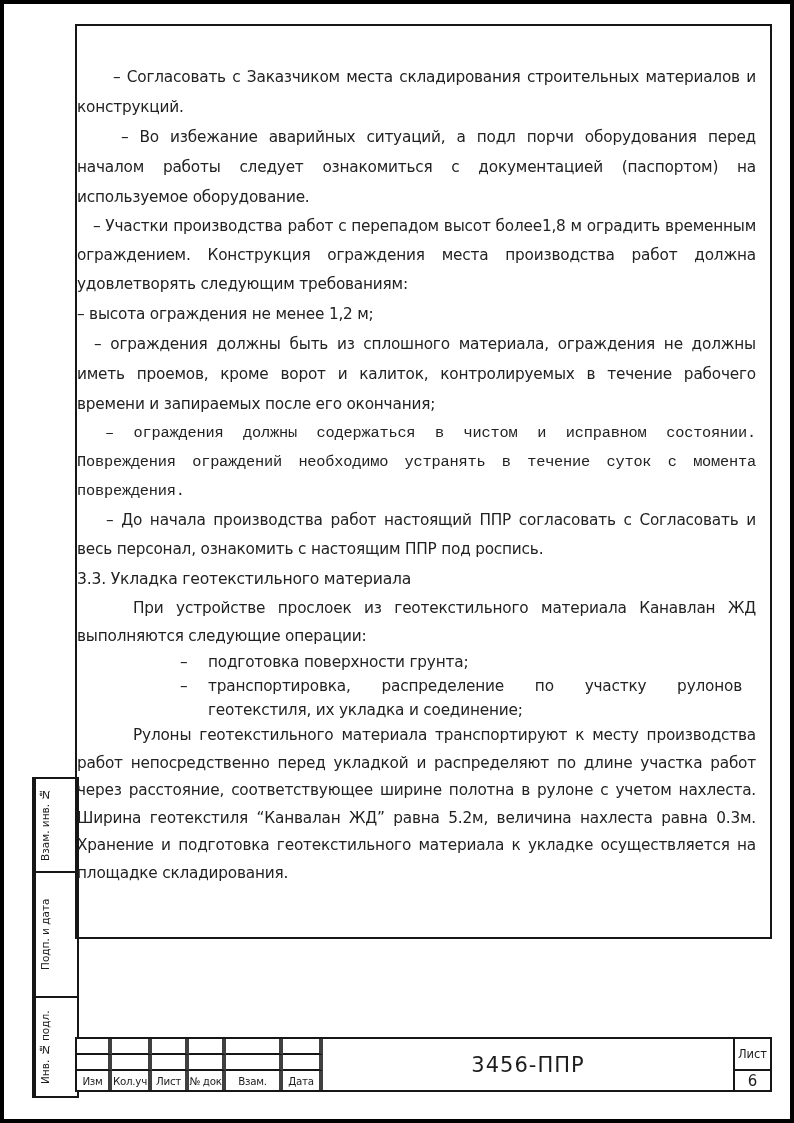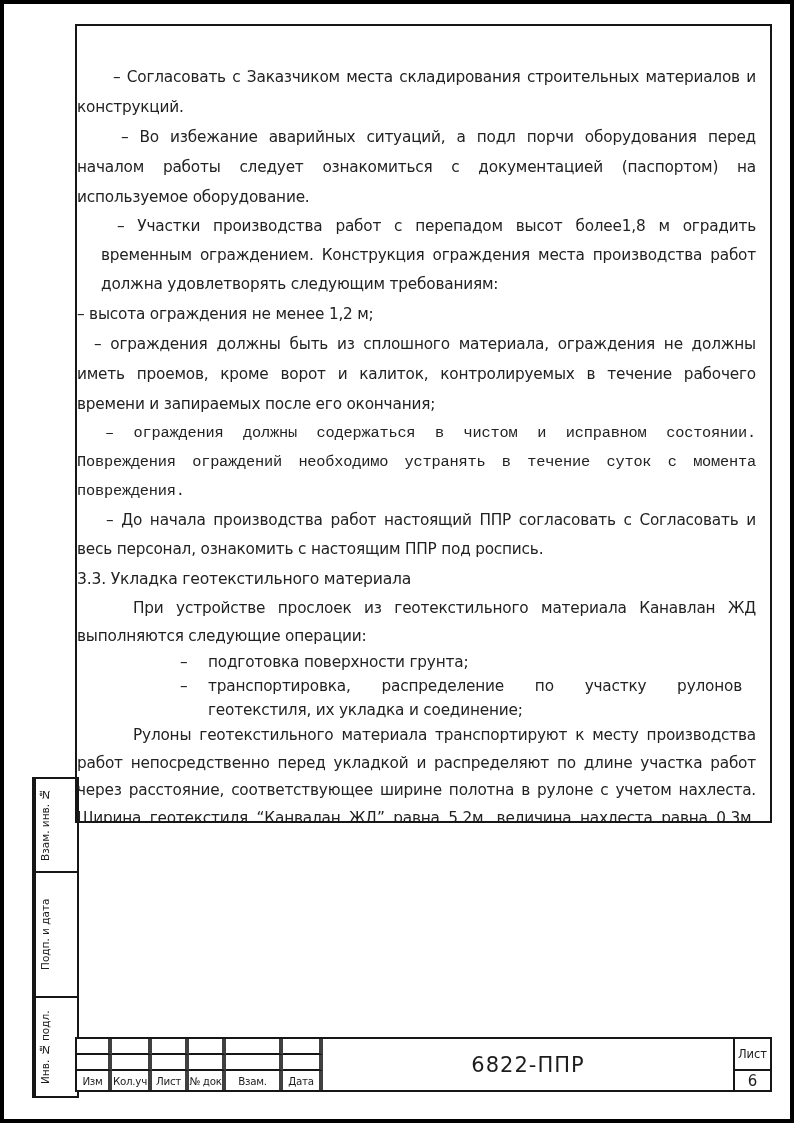--- a/index.html
+++ b/index.html
@@ -11,30 +11,30 @@
     background: #ffffff;
     border: 4px solid #000;
     font-family: "DejaVu Sans", "Liberation Sans", sans-serif;
     color: #222;
     overflow: hidden;
   }
   
   .frame {
     position: absolute;
     left: 71px; top: 20px;
-    width: 697px; height: 799px;
+    width: 697px; height: 915px;
     border: 2px solid #161616;
     overflow: hidden;
   }
   .text-area { padding: 36px 14px 0 0; }
   .text-area p { margin: 0; text-align: justify; font-size: 15.3px; letter-spacing: -0.2px; }
   .p1  { margin-left: 26px; text-indent: 36px; line-height: 30px; }
   .p2  { margin-left: 26px; text-indent: 44px; line-height: 30px; }
   .p3  { margin-left: 37px; text-indent: 27px; line-height: 28px; margin-top: 3px; }
-  .p4  { margin-left: 46px; text-indent: 16px; line-height: 29px; margin-top: 4px; padding-left: 24px; }
+  .p4  { margin-left: 46px; text-indent: 16px; line-height: 29px; margin-top: 4px; }
   .p5  { margin-left: 33px; line-height: 30px; margin-top: 3px; }
   .p6  { margin-left: 27px; text-indent: 17px; line-height: 30px; margin-top: 4px; }
   .p7  { margin-left: 27px; text-indent: 28px; line-height: 29px; margin-top: 9px; font-family: Liberation Mono, monospace; }
   .p8  { margin-left: 27px; text-indent: 29px; line-height: 29px; margin-top: 6px; }
   .heading { margin-left: 25px; font-weight: normal; font-size: 15.6px !important; line-height: 30px; text-align: left; }
   .p9  { margin-left: 26px; text-indent: 56px; line-height: 28px; }
   .oplist { margin: 0 14px 0 103px; }
   .oplist .li { display: flex; line-height: 24px; font-size: 15.3px; letter-spacing: -0.2px; }
   .oplist .marker { width: 28px; flex: 0 0 28px; }
   .oplist .li-text { flex: 1; text-align: justify; }
@@ -154,19 +154,19 @@
     <div class="cell rb" style="grid-column:5;grid-row:2"></div>
     <div class="cell rb" style="grid-column:6;grid-row:2"></div>
 
     <div class="cell lbl" style="grid-column:1;grid-row:3">Изм</div>
     <div class="cell lbl" style="grid-column:2;grid-row:3">Кол.уч</div>
     <div class="cell lbl" style="grid-column:3;grid-row:3">Лист</div>
     <div class="cell lbl" style="grid-column:4;grid-row:3">№ док</div>
     <div class="cell lbl" style="grid-column:5;grid-row:3">Взам.</div>
     <div class="cell lbl" style="grid-column:6;grid-row:3">Дата</div>
 
-    <div class="code-cell">6822-ППР</div>
+    <div class="code-cell">3456-ППР</div>
 
     <div class="sheet-head">Лист</div>
     <div class="sheet-num">6</div>
   </div>
 
 </div>
 
 </body></html>

